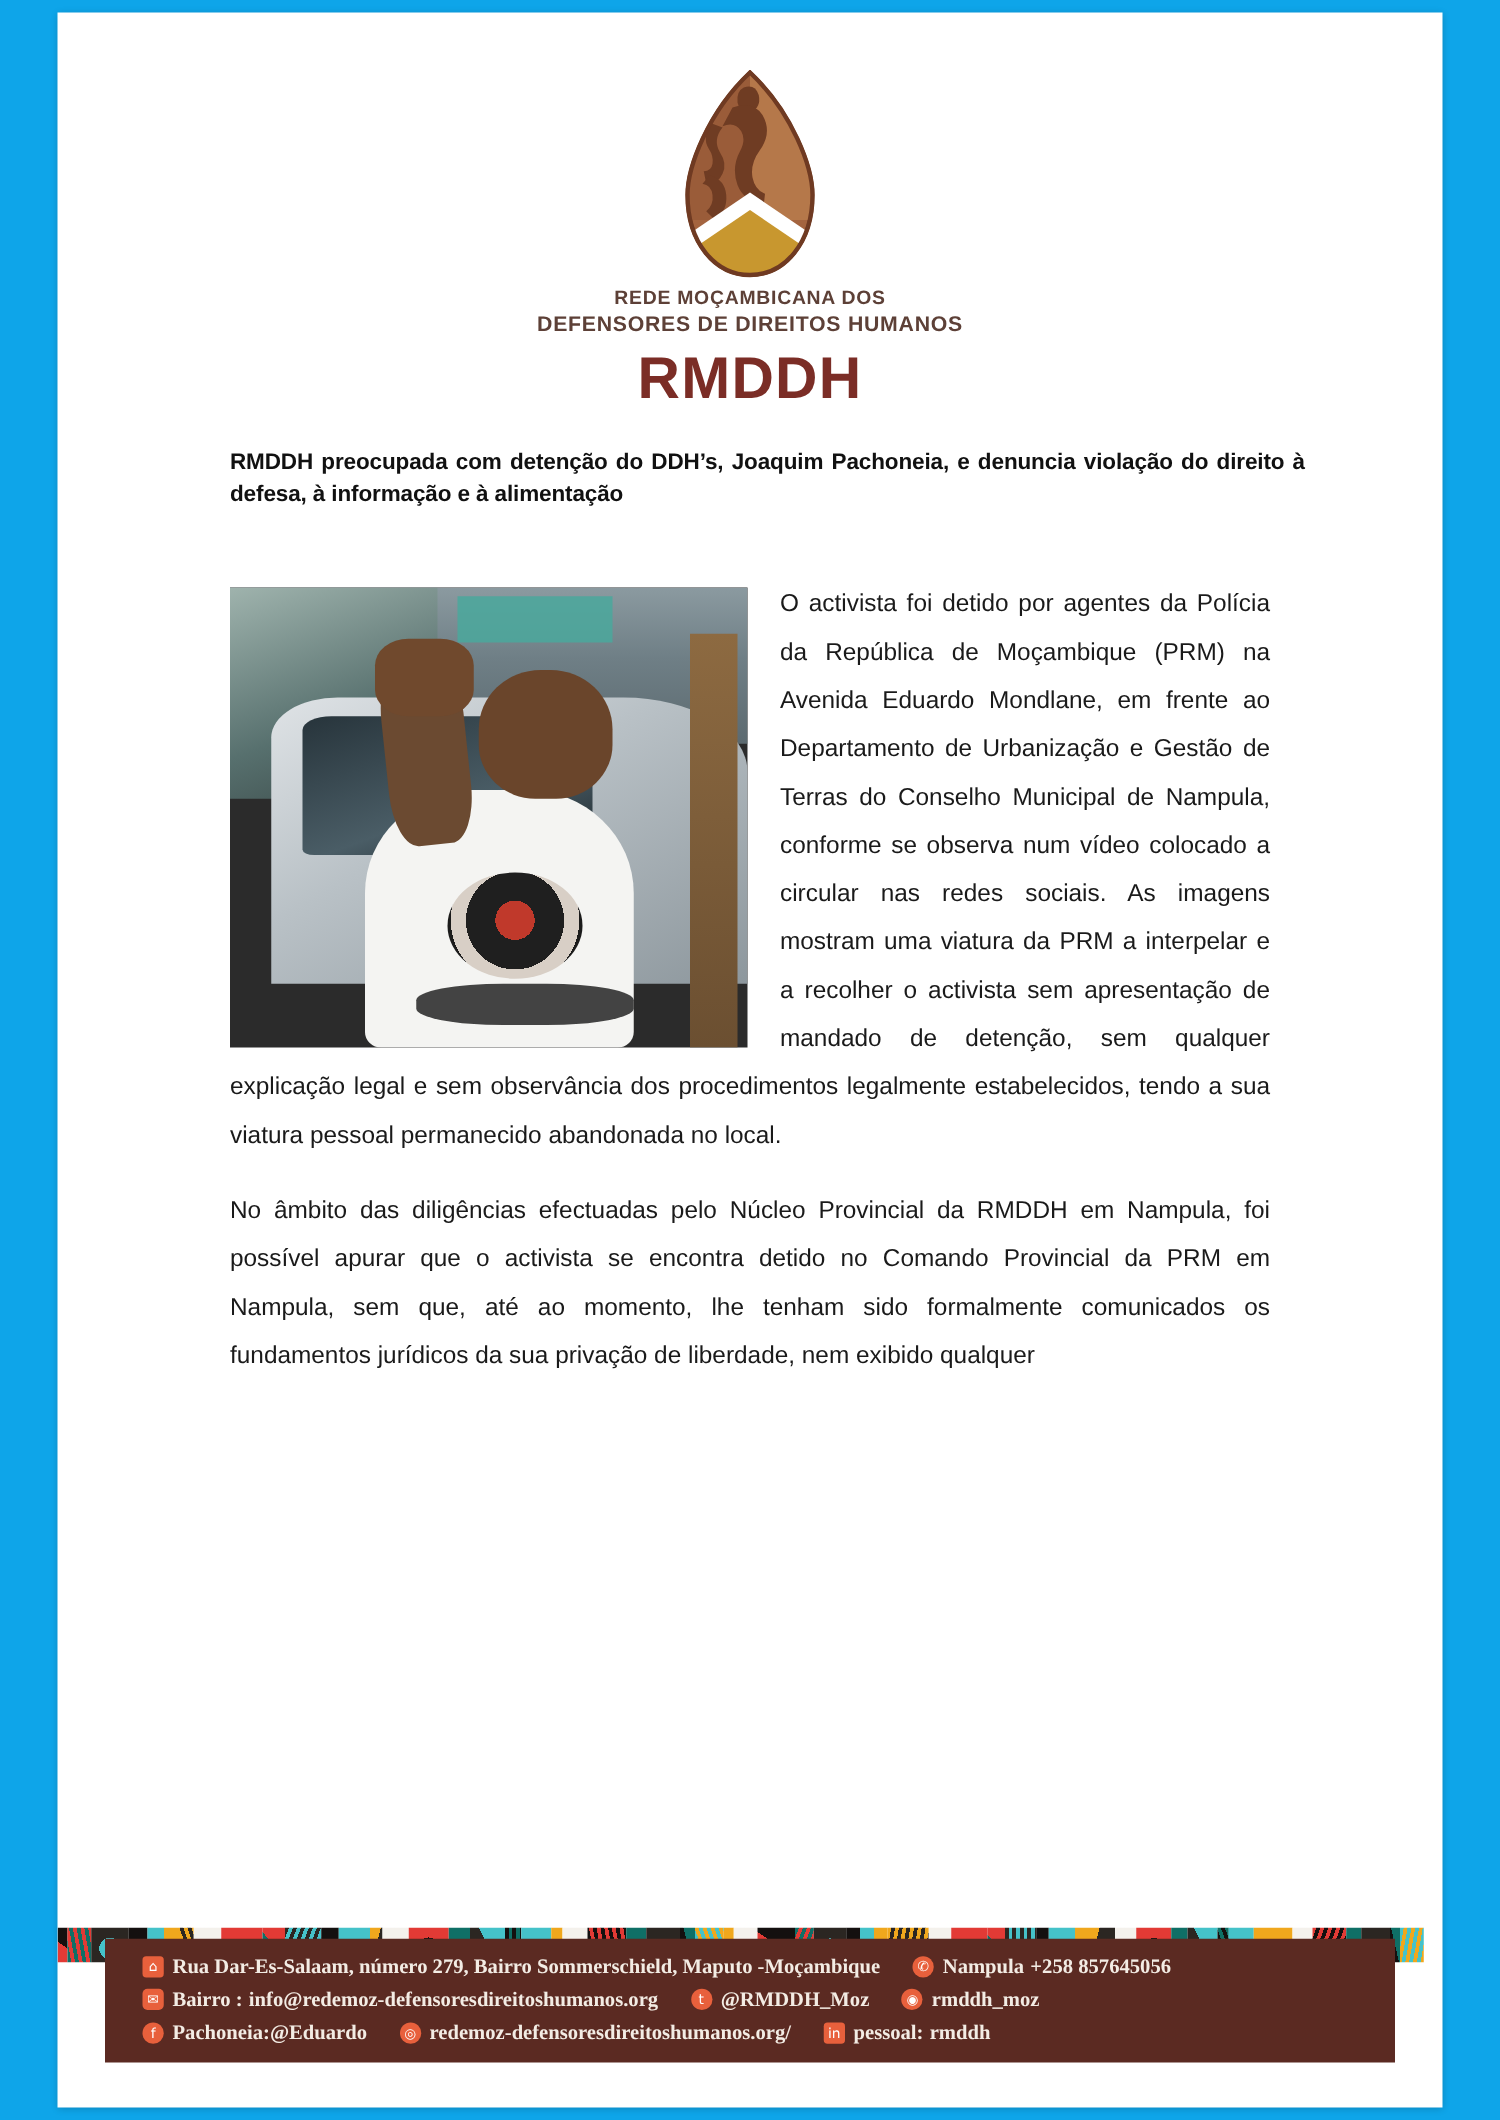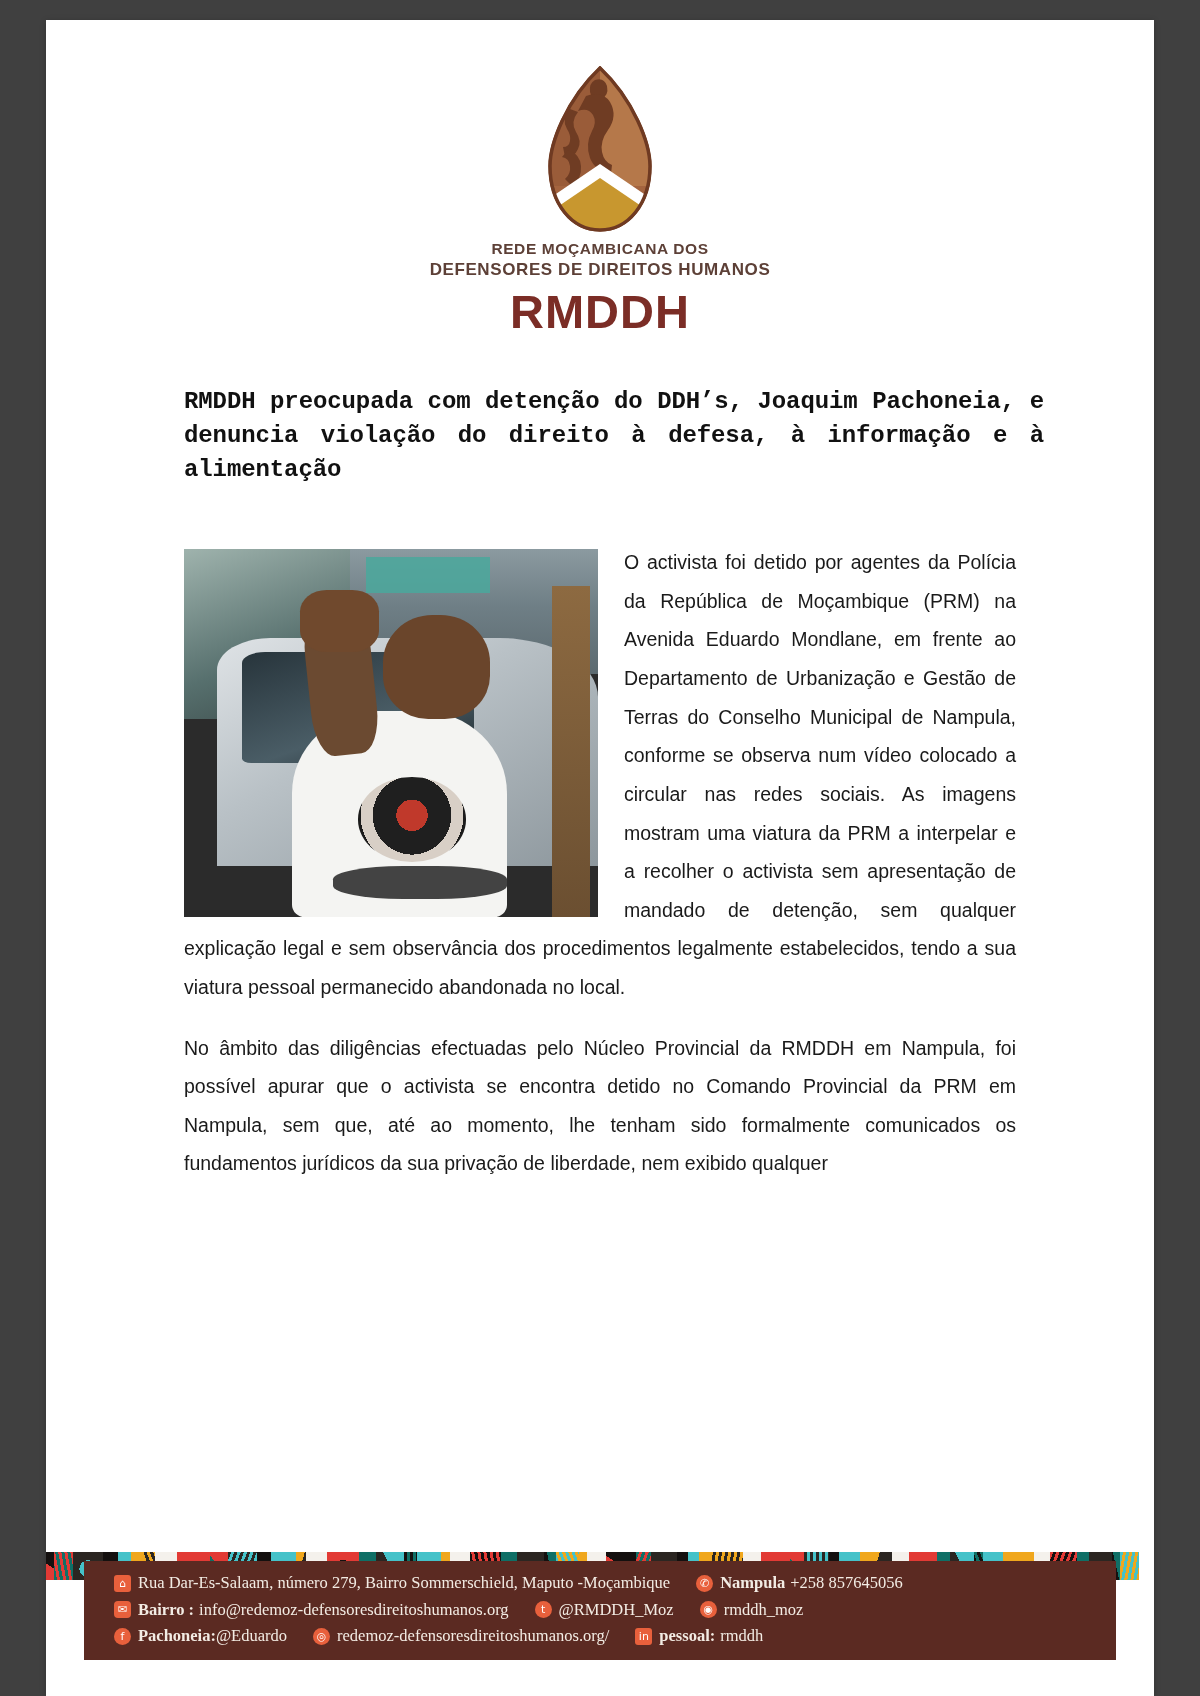--- a/index.html
+++ b/index.html
@@ -8,25 +8,25 @@
   html, body {
     width: 1200px;
     height: 1696px;
     background: #efefef;
     font-family: "Liberation Sans", sans-serif;
   }
 
   .page-wrap {
     width: 1200px;
     height: 1696px;
-    background: #404040;
+    background: #0ea5e9;
     display: flex;
     justify-content: center;
     align-items: flex-start;
-    padding-top: 20px;
+    padding-top: 10px;
   }
 
   .page {
     position: relative;
     width: 1108px;
     height: 1676px;
     background: #ffffff;
     box-shadow: 0 1px 6px rgba(0,0,0,0.22);
     overflow: hidden;
   }
@@ -61,27 +61,27 @@
     color: #7b2d26;
     font-size: 47px;
     font-weight: bold;
     letter-spacing: 1px;
     margin-top: 4px;
     font-family: "Liberation Sans", sans-serif;
   }
 
   
   .doc-title {
-    margin: 46px 110px 0 138px;
-    font-size: 24px;
+    margin: 28px 110px 0 138px;
+    font-size: 18px;
     font-weight: bold;
     line-height: 1.42;
     color: #111111;
     text-align: justify;
-    font-family: Liberation Mono, monospace;
+    font-family: Liberation Sans, sans-serif;
     letter-spacing: -0.1px;
   }
 
   
   .body-area {
     margin: 56px 138px 0 138px;
     color: #1a1a1a;
     font-size: 19.5px;
     line-height: 1.98;
     text-align: justify;
@@ -210,21 +210,21 @@
   .ico-home    { background: #e8603c; border-radius: 3px; }
   .ico-mail    { background: #e8603c; }
   .ico-phone   { background: #e8603c; border-radius: 50%; }
   .ico-fb      { background: #e8603c; border-radius: 50%; }
   .ico-tw      { background: #e8603c; border-radius: 50%; }
   .ico-ig      { background: #e8603c; border-radius: 50%; }
   .ico-web     { background: #e8603c; border-radius: 50%; }
   .ico-li      { background: #e8603c; border-radius: 3px; text-align: right; }
 
   .f-strong { font-weight: bold; }
-  .f-text   { font-weight: normal; }
+  .f-text   { font-weight: bold; }
   .f-sep    { display: inline-block; width: 5px; }
 </style>
 </head>
 <body>
 
 <div class="page-wrap">
 <div class="page">
 
   <div class="header">
 

